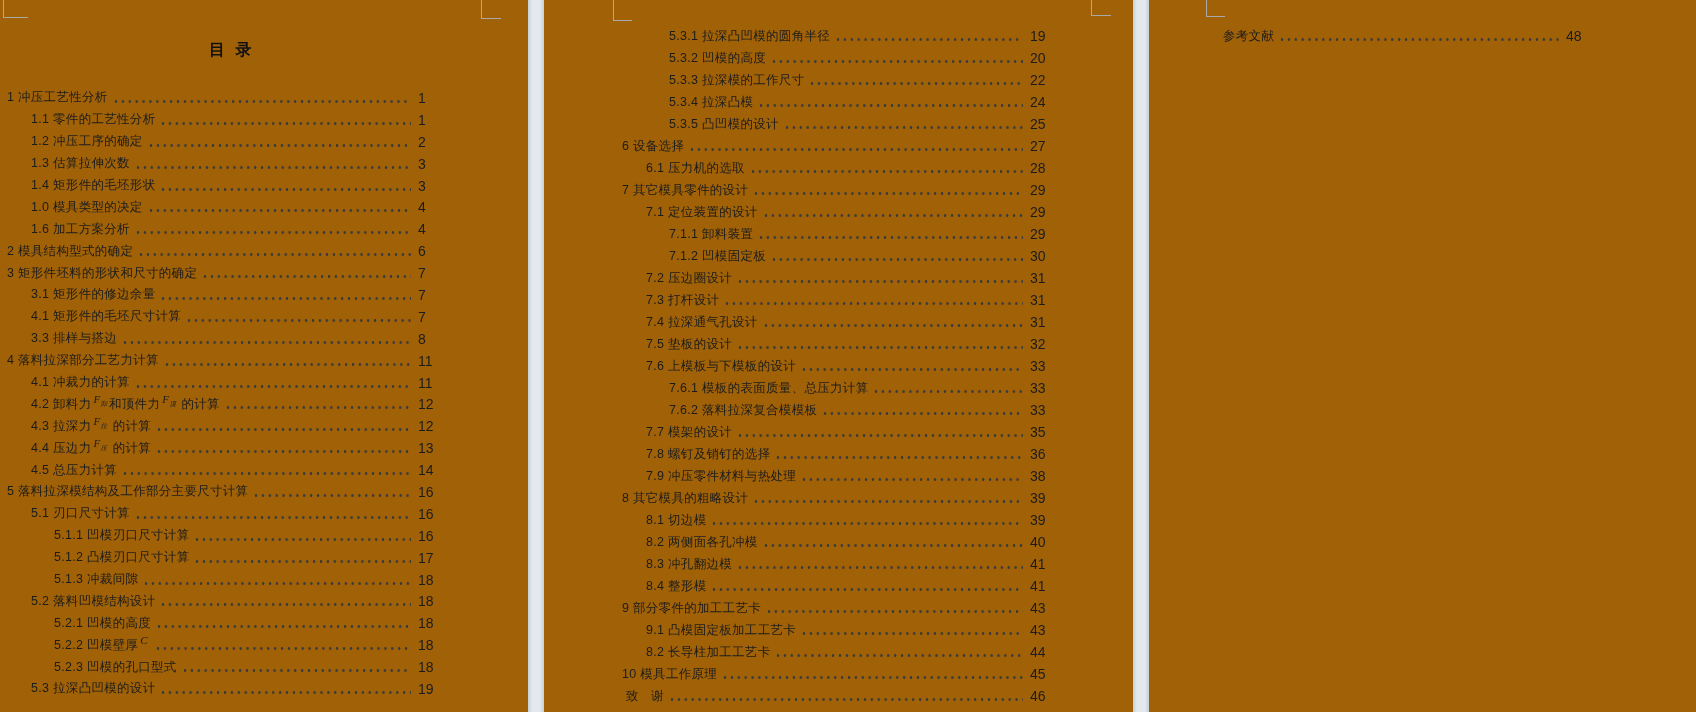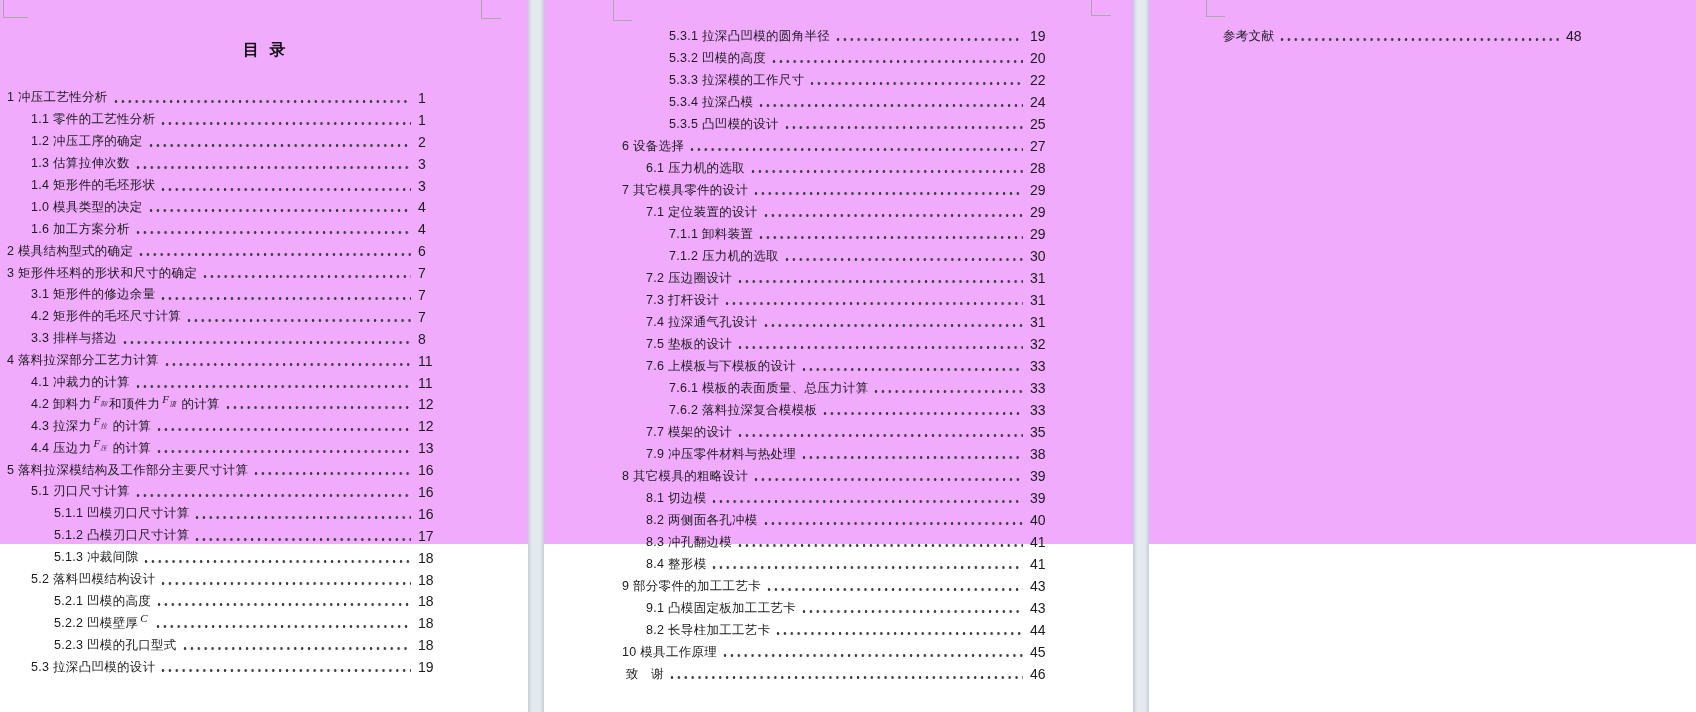--- a/index.html
+++ b/index.html
@@ -3,21 +3,21 @@
 <meta charset="utf-8">
 <style>
   html,body{margin:0;padding:0;}
   body{
     width:1696px;height:712px;position:relative;overflow:hidden;
     background:#ffffff;
     font-family:"Liberation Sans", sans-serif;
     color:#1c1c1c;
     -webkit-font-smoothing:antialiased;
   }
-  .page{position:absolute;top:0;height:544px;background:#f0abfc;}
+  .page{position:absolute;top:0;height:712px;background:#a16207;}
   #page-1{left:0;width:528px;}
   #page-2{left:544px;width:589px;}
   #page-3{left:1149px;width:547px;}
   .page-gap{
     position:absolute;top:0;height:712px;width:16px;
     background:linear-gradient(to right,#c6cfd7,#e3e9ee 25%,#e3e9ee 75%,#c6cfd7);
   }
   #gap-1{left:528px;}
   #gap-2{left:1133px;}
 
@@ -77,21 +77,21 @@
     font-size:6.5px;
     letter-spacing:0;
   }
 </style>
 </head>
 <body>
 
 <div class="page" id="page-1">
   <div class="bmark" style="left:3px;top:0;width:24px;height:17px;"></div>
   <div class="bmark" style="left:481px;top:0;width:19px;height:18px;"></div>
-  <div class="doc-title" style="left:243px;top:40px;">目  录</div>
+  <div class="doc-title" style="left:209px;top:40px;">目  录</div>
   <div class="toc" style="left:7px;top:87px;width:433px;">
       <div class="row lvl1">
         <span class="lbl">1 冲压工艺性分析</span>
         <span class="dots"></span>
         <span class="pg">1</span>
       </div>
       <div class="row lvl2">
         <span class="lbl">1.1 零件的工艺性分析</span>
         <span class="dots"></span>
         <span class="pg">1</span>
@@ -130,21 +130,21 @@
         <span class="lbl">3 矩形件坯料的形状和尺寸的确定</span>
         <span class="dots"></span>
         <span class="pg">7</span>
       </div>
       <div class="row lvl2">
         <span class="lbl">3.1 矩形件的修边余量</span>
         <span class="dots"></span>
         <span class="pg">7</span>
       </div>
       <div class="row lvl2">
-        <span class="lbl">4.2 矩形件的毛坯尺寸计算</span>
+        <span class="lbl">4.1 矩形件的毛坯尺寸计算</span>
         <span class="dots"></span>
         <span class="pg">7</span>
       </div>
       <div class="row lvl2">
         <span class="lbl">3.3 排样与搭边</span>
         <span class="dots"></span>
         <span class="pg">8</span>
       </div>
       <div class="row lvl1">
         <span class="lbl">4 落料拉深部分工艺力计算</span>
@@ -163,20 +163,25 @@
       </div>
       <div class="row lvl2">
         <span class="lbl">4.3 拉深力<span class="var">F<sub>拉</sub></span> 的计算</span>
         <span class="dots"></span>
         <span class="pg">12</span>
       </div>
       <div class="row lvl2">
         <span class="lbl">4.4 压边力<span class="var">F<sub>压</sub></span> 的计算</span>
         <span class="dots"></span>
         <span class="pg">13</span>
+      </div>
+      <div class="row lvl2">
+        <span class="lbl">4.5 总压力计算</span>
+        <span class="dots"></span>
+        <span class="pg">14</span>
       </div>
       <div class="row lvl1">
         <span class="lbl">5 落料拉深模结构及工作部分主要尺寸计算</span>
         <span class="dots"></span>
         <span class="pg">16</span>
       </div>
       <div class="row lvl2">
         <span class="lbl">5.1 刃口尺寸计算</span>
         <span class="dots"></span>
         <span class="pg">16</span>
@@ -272,21 +277,21 @@
         <span class="lbl">7.1 定位装置的设计</span>
         <span class="dots"></span>
         <span class="pg">29</span>
       </div>
       <div class="row lvl3">
         <span class="lbl">7.1.1 卸料装置</span>
         <span class="dots"></span>
         <span class="pg">29</span>
       </div>
       <div class="row lvl3">
-        <span class="lbl">7.1.2 压力机的选取</span>
+        <span class="lbl">7.1.2 凹模固定板</span>
         <span class="dots"></span>
         <span class="pg">30</span>
       </div>
       <div class="row lvl2">
         <span class="lbl">7.2 压边圈设计</span>
         <span class="dots"></span>
         <span class="pg">31</span>
       </div>
       <div class="row lvl2">
         <span class="lbl">7.3 打杆设计</span>
@@ -315,20 +320,25 @@
       </div>
       <div class="row lvl3">
         <span class="lbl">7.6.2 落料拉深复合模模板</span>
         <span class="dots"></span>
         <span class="pg">33</span>
       </div>
       <div class="row lvl2">
         <span class="lbl">7.7 模架的设计</span>
         <span class="dots"></span>
         <span class="pg">35</span>
+      </div>
+      <div class="row lvl2">
+        <span class="lbl">7.8 螺钉及销钉的选择</span>
+        <span class="dots"></span>
+        <span class="pg">36</span>
       </div>
       <div class="row lvl2">
         <span class="lbl">7.9 冲压零件材料与热处理</span>
         <span class="dots"></span>
         <span class="pg">38</span>
       </div>
       <div class="row lvl1">
         <span class="lbl">8 其它模具的粗略设计</span>
         <span class="dots"></span>
         <span class="pg">39</span>

